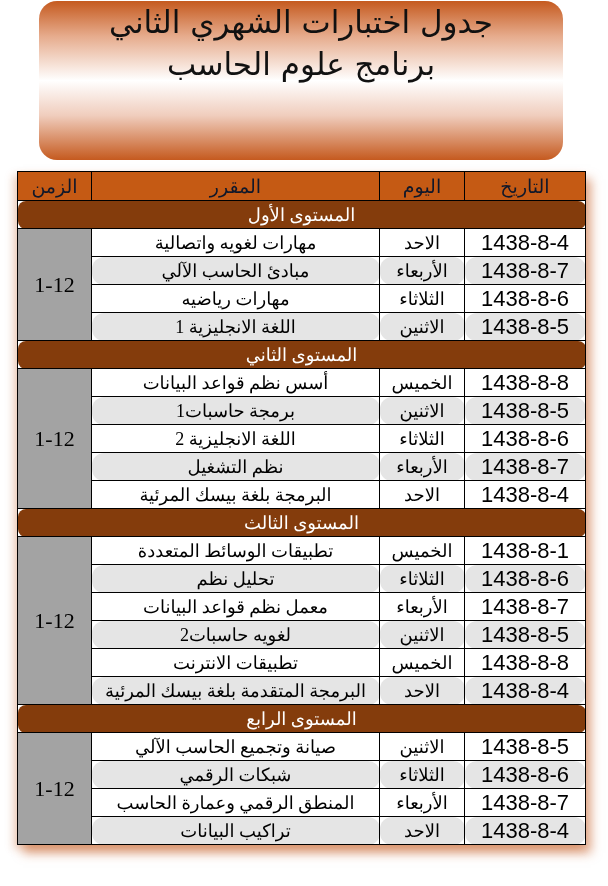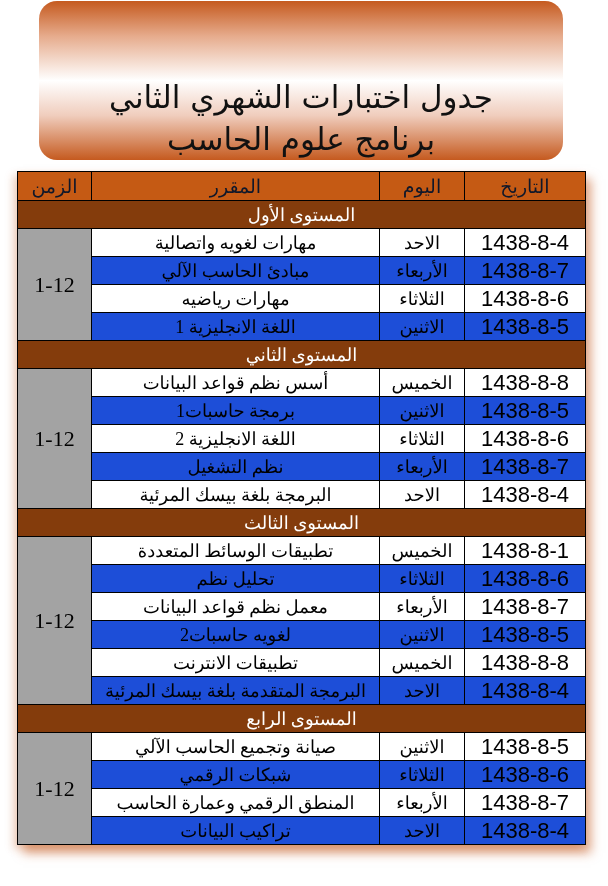--- a/index.html
+++ b/index.html
@@ -4,45 +4,45 @@
 <style>
   html, body { margin:0; padding:0; }
   body {
     width:608px; height:886px; background:#ffffff; position:relative; overflow:hidden;
     font-family:"Liberation Serif", serif;
   }
   .title-box {
     position:absolute; left:39px; top:1px; width:524px; height:159px;
     border-radius:18px;
     background:linear-gradient(to bottom, #c55a1f 0%, #e6ab8c 22%, #ffffff 50%, #f0cdbd 72%, #c55a1f 100%);
-    display:flex; flex-direction:column; align-items:center; justify-content:flex-end;
+    display:flex; flex-direction:column; align-items:center; justify-content:flex-start;
     direction:rtl;
   }
   .title-line {
     font-family:"DejaVu Sans", sans-serif; font-size:31px; line-height:42px; color:#111;
     font-weight:normal; letter-spacing:1px;
   }
   .table-wrap {
     position:absolute; left:17px; top:171px; width:568px;
     box-shadow: 6px 8px 10px rgba(197,90,31,0.55), -4px 4px 8px rgba(197,90,31,0.25);
     background:#fff;
   }
   table {
     width:568px; border-collapse:collapse; direction:rtl; table-layout:fixed;
     font-family:"Liberation Serif", serif;
   }
   td, th {
     border:1px solid #000; padding:0; text-align:center; vertical-align:middle;
     height:27px; font-size:18px; color:#000; overflow:hidden; white-space:nowrap;
   }
   th { background:#c55a14; color:#0f172a; font-weight:normal; font-size:19px; height:28px; }
-  td.level { background:#843c0c; color:#fff; height:27px; font-size:18px; }
+  td.level { background:#843c0c; color:#fff; height:27px; font-size:18px;border-radius:8px; }
   td.date { font-size:22px; font-family:Liberation Sans, sans-serif; }
   td.time { font-size:22px; background:#a3a3a3; }
-  tr.alt td.c { background:#1d4ed8; }
+  tr.alt td.c { background:#e5e5e5;border-radius:12px; }
   tr.plain td.c { background:#ffffff; }
 </style>
 </head>
 <body>
 
 <div class="title-box">
   <div class="title-line">جدول اختبارات الشهري الثاني</div>
   <div class="title-line">برنامج علوم الحاسب</div>
 </div>
 

